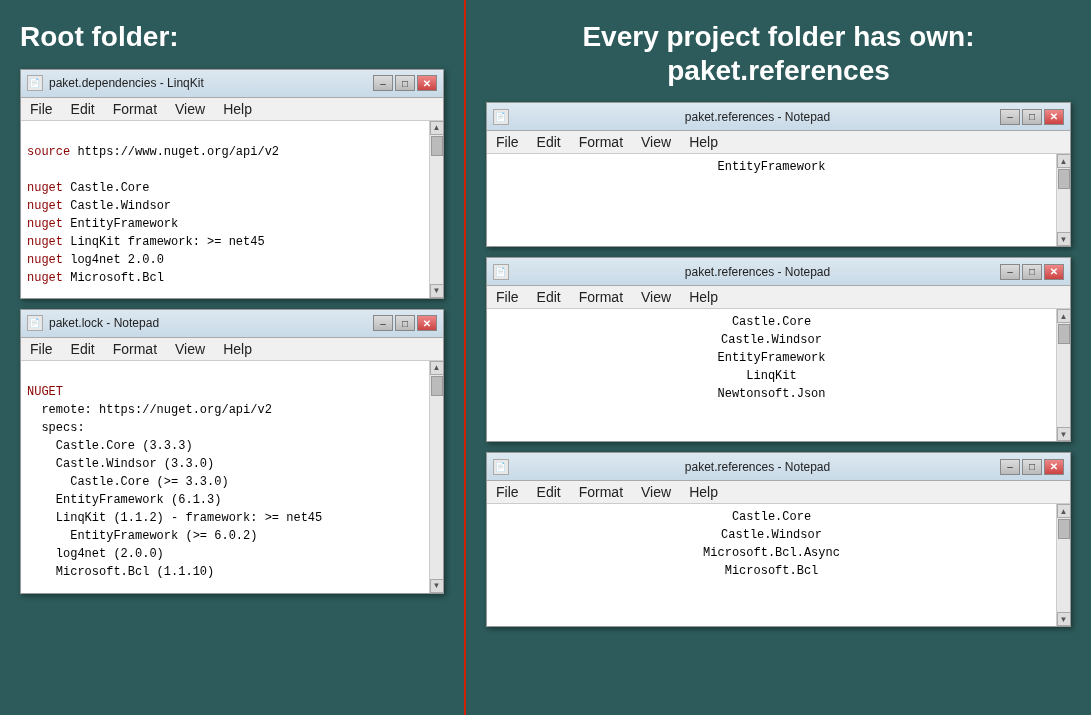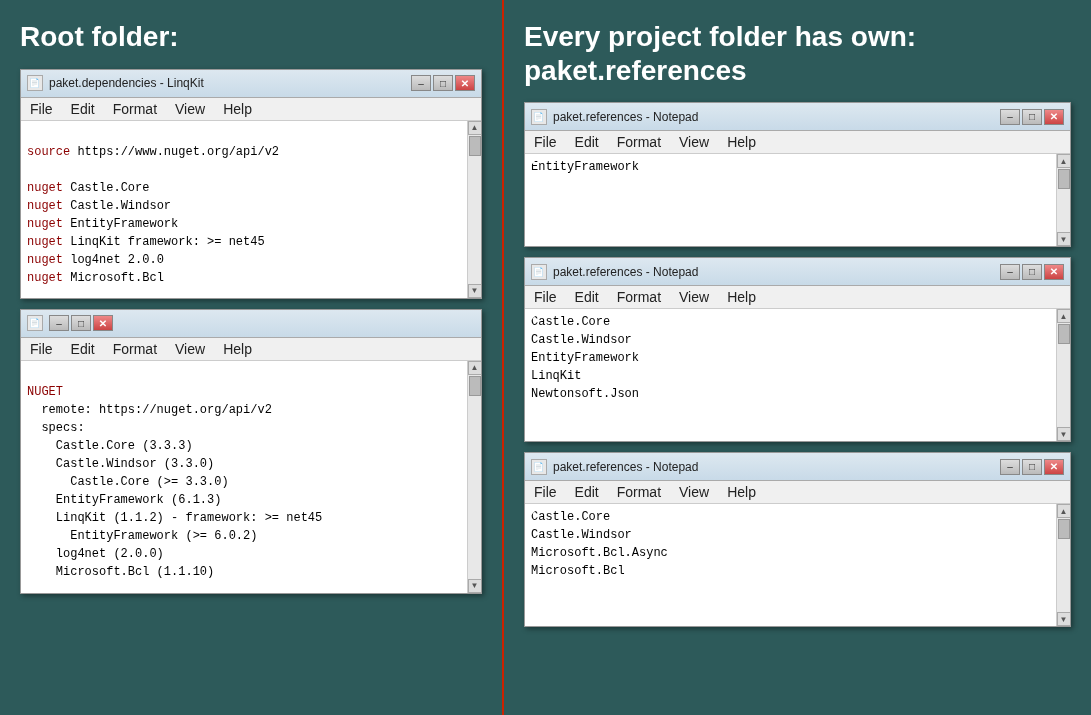--- a/index.html
+++ b/index.html
@@ -6,34 +6,35 @@
     body {
       width: 1091px;
       height: 715px;
       background-color: #2d5a5a;
       font-family: Arial, sans-serif;
       display: flex;
       overflow: hidden;
     }
 
     .left-panel {
-      width: 504px;
+      width: 466px;
       padding: 20px 20px 20px 20px;
       display: flex;
       flex-direction: column;
       gap: 10px;
       border-right: 2px solid #cc2200;
     }
 
     .right-panel {
       flex: 1;
       padding: 20px 20px 20px 20px;
       display: flex;
       flex-direction: column;
       gap: 10px;
+      text-align: center;
     }
 
     .panel-title {
       color: white;
       font-size: 28px;
       font-weight: bold;
       line-height: 1.2;
       margin-bottom: 5px;
     }
 
@@ -232,20 +233,21 @@
             <div class="scroll-thumb"></div>
           </div>
         <div class="scroll-arrow">▼</div>
       </div>
     </div>
   </div>
 
   <div class="notepad-window notepad-lock">
     <div class="notepad-titlebar">
       <div class="notepad-icon">📄</div>
+      <span class="notepad-title-text">paket.lock - Notepad</span>
       <div class="window-controls">
         <div class="win-btn">–</div>
         <div class="win-btn">□</div>
         <div class="win-btn close">✕</div>
       </div>
     </div>
     <div class="notepad-menubar">
       <span class="menu-item">File</span>
       <span class="menu-item">Edit</span>
       <span class="menu-item">Format</span>

